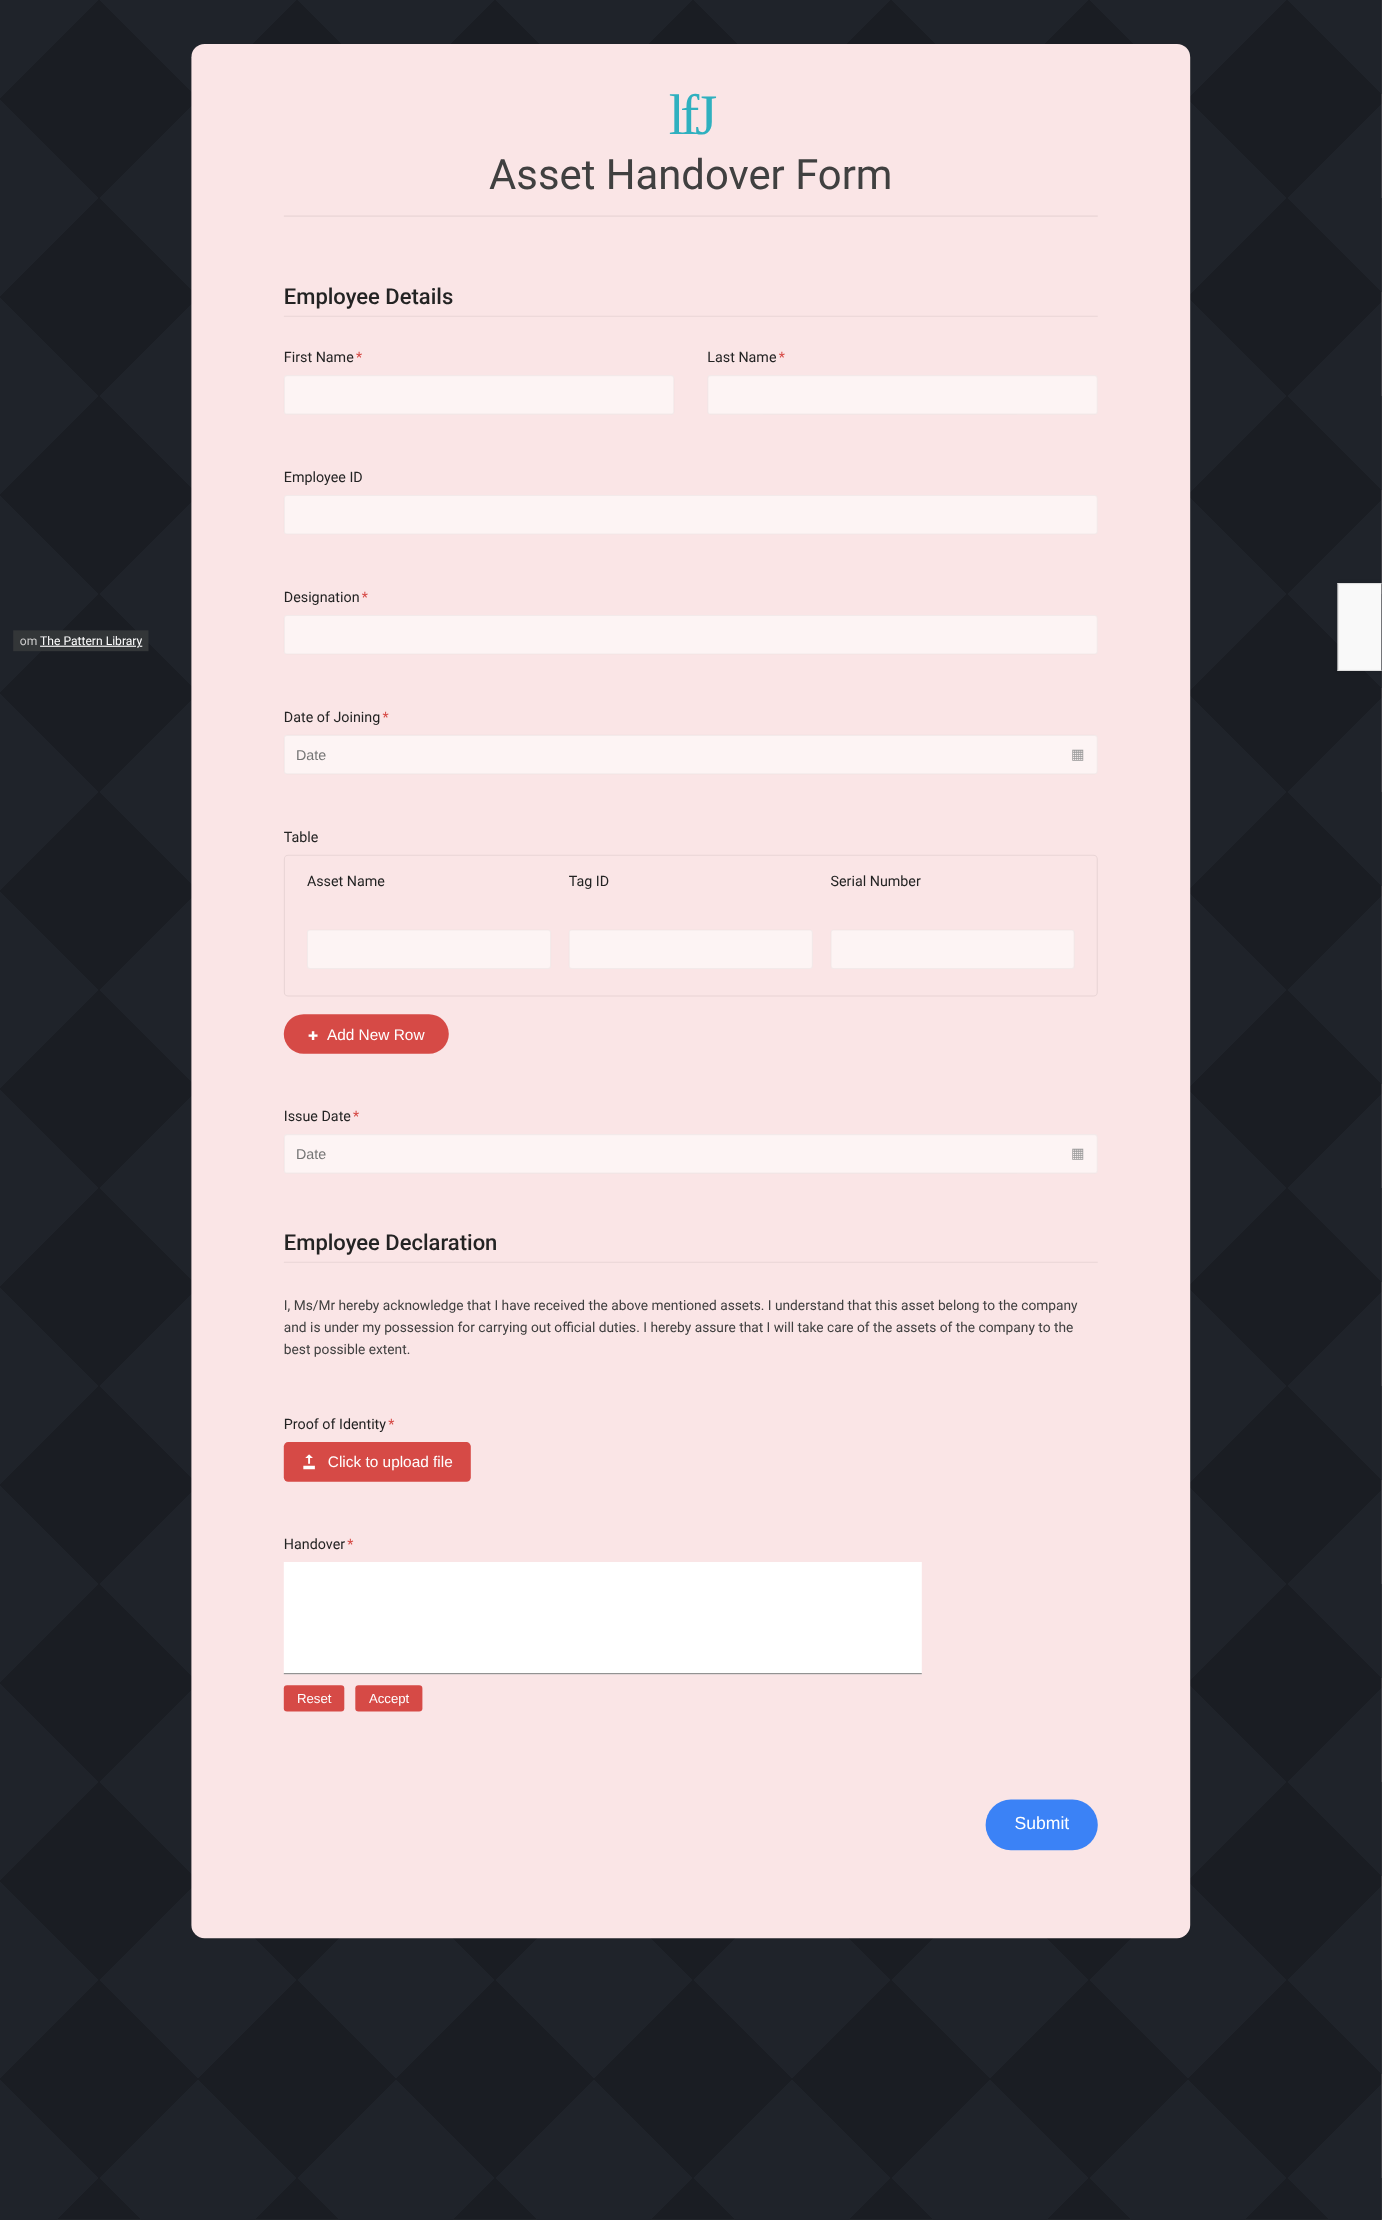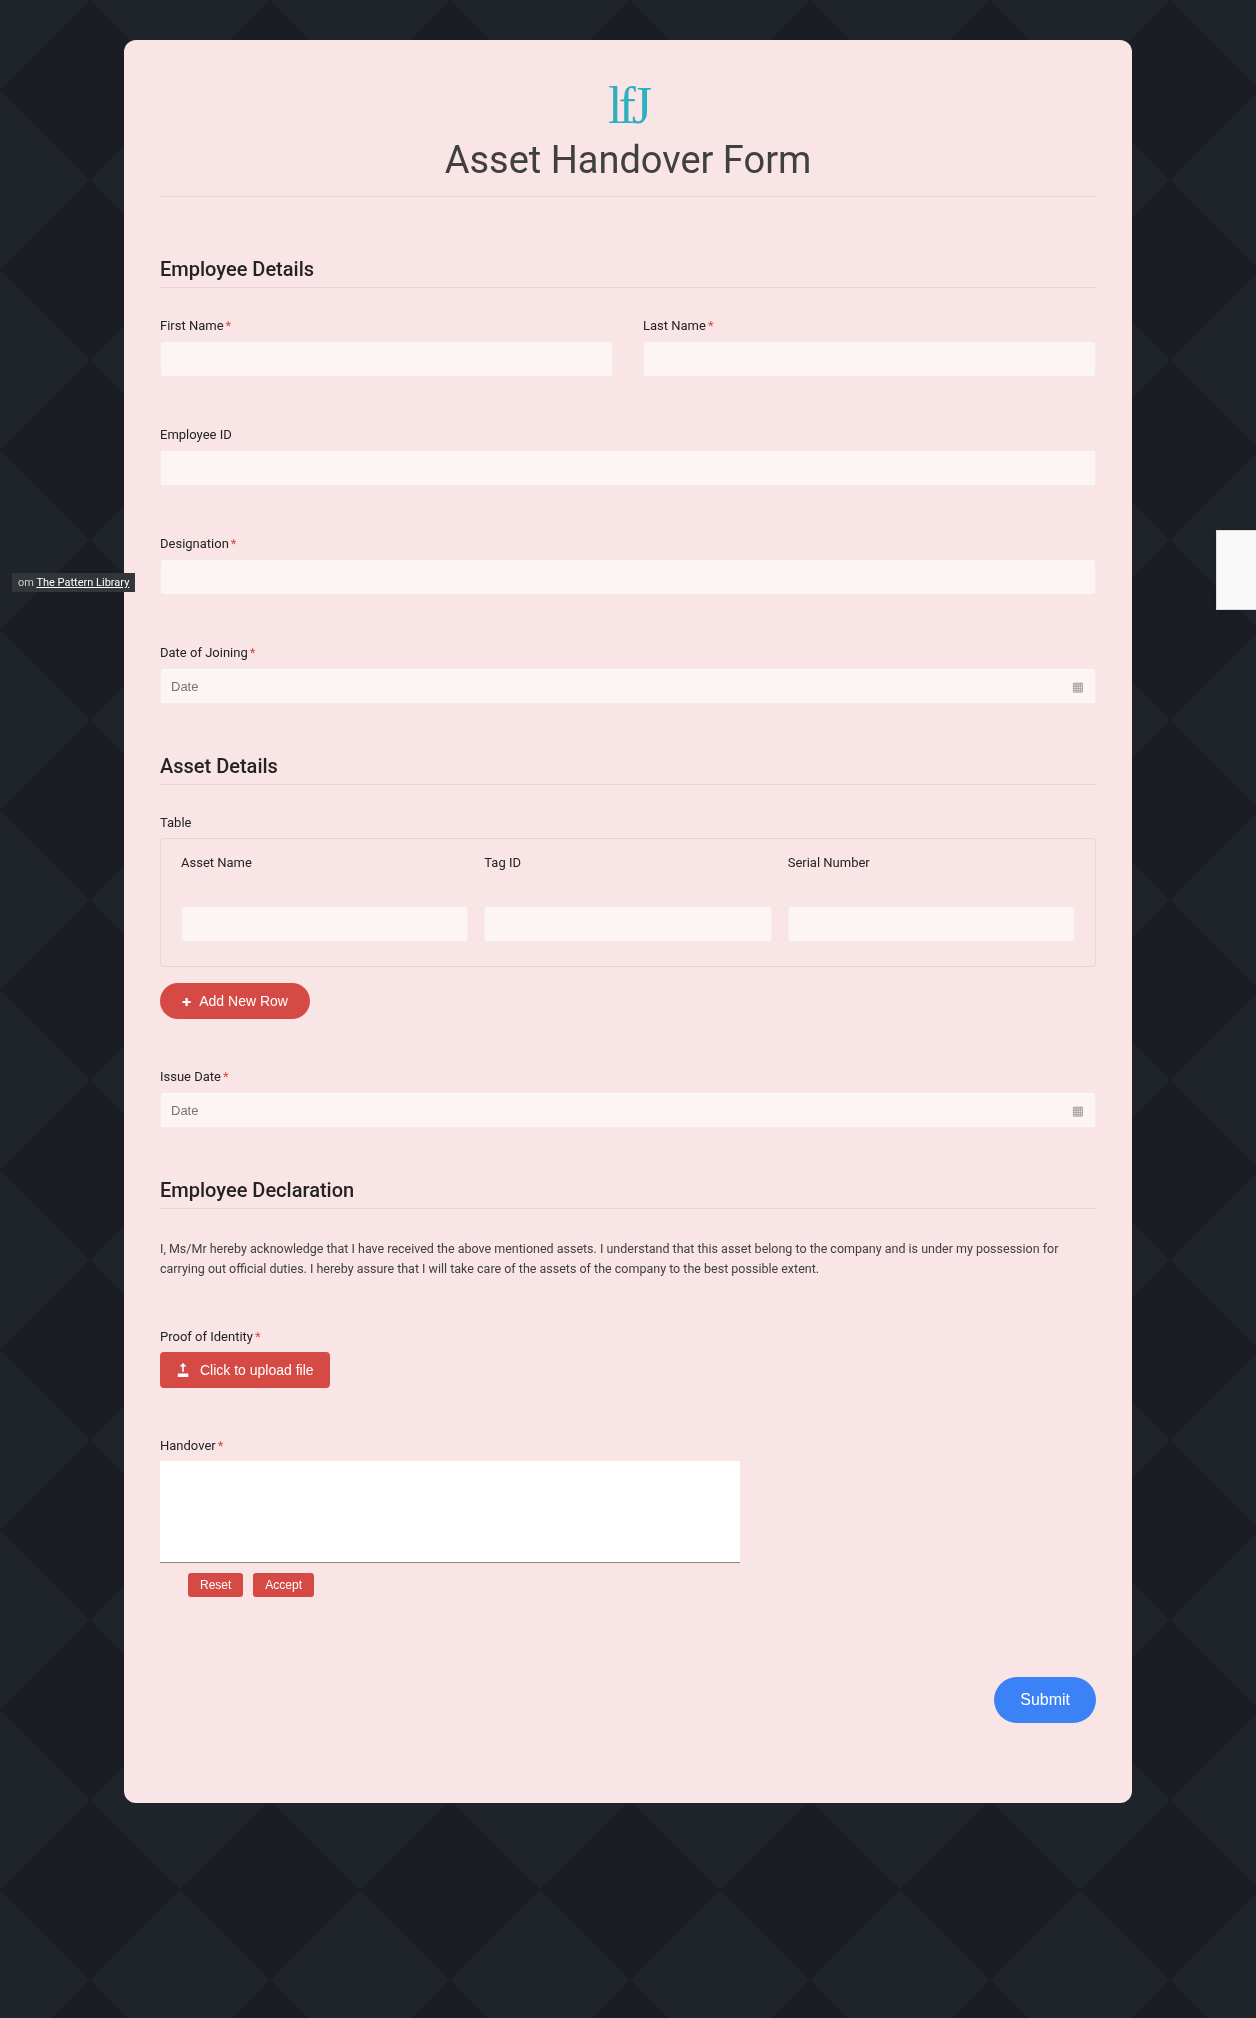--- a/index.html
+++ b/index.html
@@ -28,25 +28,25 @@
 .recaptcha {
   position: absolute;
   right: 0; top: 530px;
   width: 40px; height: 80px;
   background: #f9f9f9;
   border: 1px solid #ddd;
   border-right: none;
   box-shadow: 0 0 4px rgba(0,0,0,0.1);
 }
 .card {
-  width: 1008px;
+  width: 908px;
   margin: 40px auto 0;
   background: #fae5e6;
   border-radius: 12px;
-  padding: 40px 36px 80px;
+  padding: 40px 84px 80px;
 }
 .header {
   text-align: center;
   border-bottom: 1px solid rgba(0,0,0,0.07);
   padding-bottom: 14px;
   margin-bottom: 60px;
 }
 .logo {
   font-size: 52px;
   font-weight: 400;
@@ -156,21 +156,21 @@
   gap: 10px;
   justify-content: center;
 }
 .sig-box {
   width: 580px; height: 102px;
   background: #fff;
   border: none;
   border-bottom: 1px solid #888;
   resize: none;
 }
-.sig-actions { margin-top: 6px; display: flex; gap: 10px; margin-left: 28px; }
+.sig-actions { margin-top: 6px; display: flex; gap: 10px; }
 .small-btn {
   background: #d64a46;
   color: #fff;
   border: none;
   border-radius: 3px;
   padding: 5px 12px;
   font-size: 12px;
   cursor: pointer;
 }
 .submit-btn {
@@ -224,21 +224,20 @@
   </div>
 
   <div class="field">
     <label class="label"><span>Date of Joining</span><span class="req">*</span></label>
     <div class="date-wrap">
       <input class="date-input" placeholder="Date" style="">
       <span class="cal-icon">▦</span>
     </div>
   </div>
 
-  <div class="section-title">Asset Details</div>
 
   <label class="label">Table</label>
   <div class="table-wrap">
     <div class="table-head">
       <div>Asset Name</div>
       <div>Tag ID</div>
       <div>Serial Number</div>
     </div>
     <div class="table-row">
       <div><input style=""></div>

